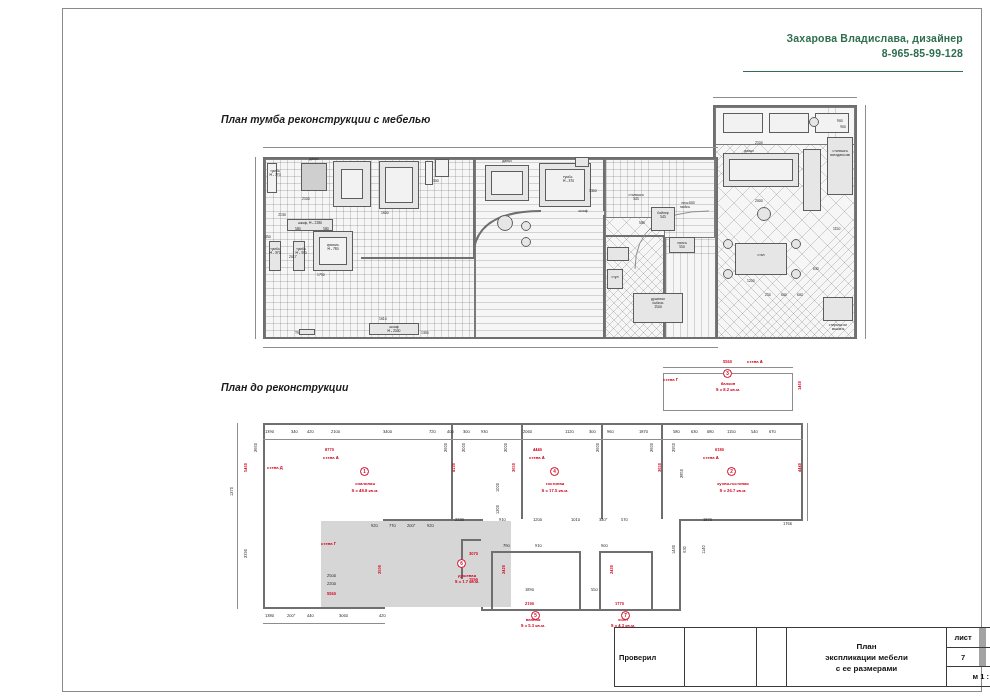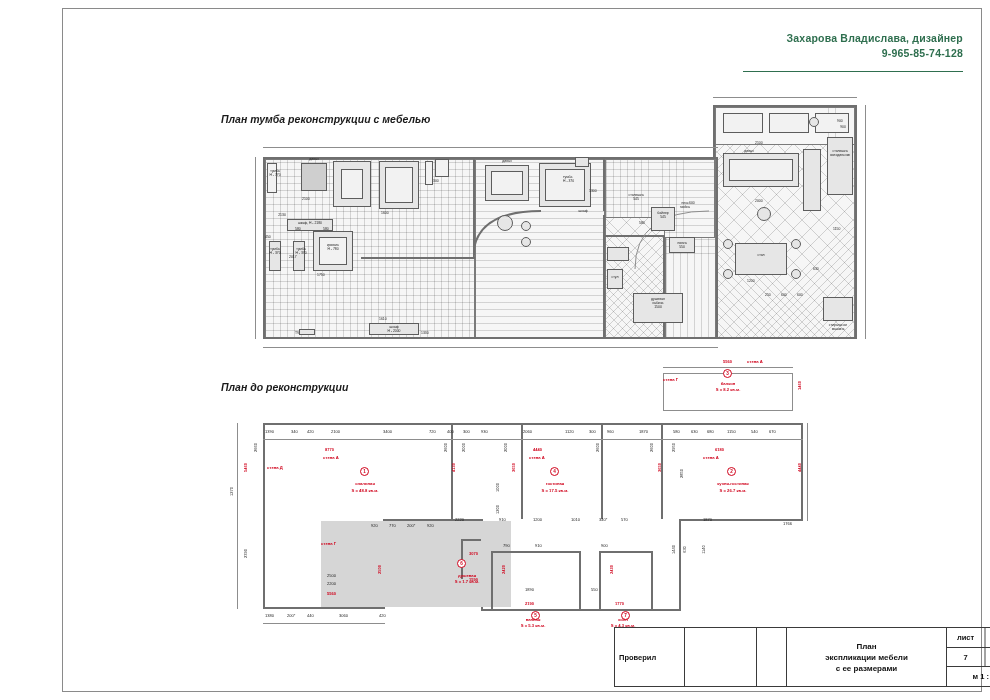--- a/index.html
+++ b/index.html
@@ -153,33 +153,33 @@
   #tb-left { width:172px; display:flex; flex-direction:column; }
   .tb-row { flex:1; display:flex; border-bottom:1px solid #3a3a3a; }
   .tb-row:last-child { border-bottom:none; }
   .tb-cellA { width:70px; border-right:1px solid #3a3a3a; display:flex; align-items:center; padding-left:4px; font-weight:bold;}
   .tb-cellB { width:72px; border-right:1px solid #3a3a3a; display:flex; align-items:center; padding-left:4px; font-weight:bold;}
   .tb-cellC { flex:1; }
   #tb-mid { flex:1; display:flex; align-items:center; justify-content:center; text-align:center; font-weight:bold; font-size:8px; line-height:11px; }
   #tb-right { width:78px; display:flex; flex-direction:column; }
   .tbr-row { flex:1; display:flex; border-bottom:1px solid #3a3a3a; }
   .tbr-row:last-child { border-bottom:none; }
-  .tbr-a { width:39px; border-right:2px solid #a3a3a3; display:flex; align-items:center; justify-content:center; font-weight:bold;}
+  .tbr-a { width:39px; border-right:7px solid #a3a3a3; display:flex; align-items:center; justify-content:center; font-weight:bold;}
   .tbr-b { flex:1; display:flex; align-items:center; justify-content:center; font-weight:bold;}
   .tbr-wide { flex:1; display:flex; align-items:center; justify-content:center; font-weight:bold; }
 </style>
 </head>
 <body>
 
 <div id="sheet">
   <div id="frame">
 
     <div class="hdr">
       <div>Захарова Владислава, дизайнер</div>
-      <div class="phone">9-965-85-74-128</div>
+      <div class="phone">8-965-85-99-128</div>
     </div>
     <div class="hdr-rule"></div>
 
     <div class="sec-title" id="title-after">План тумба реконструкции с мебелью</div>
     <div class="sec-title" id="title-before">План до реконструкции</div>
 
     <div class="plan" id="plan-after">
 
       <div class="room tile" style="left:62px; top:62px; width:210px; height:180px;"></div>
       <div class="room tile" style="left:272px; top:62px; width:130px; height:180px;"></div>

